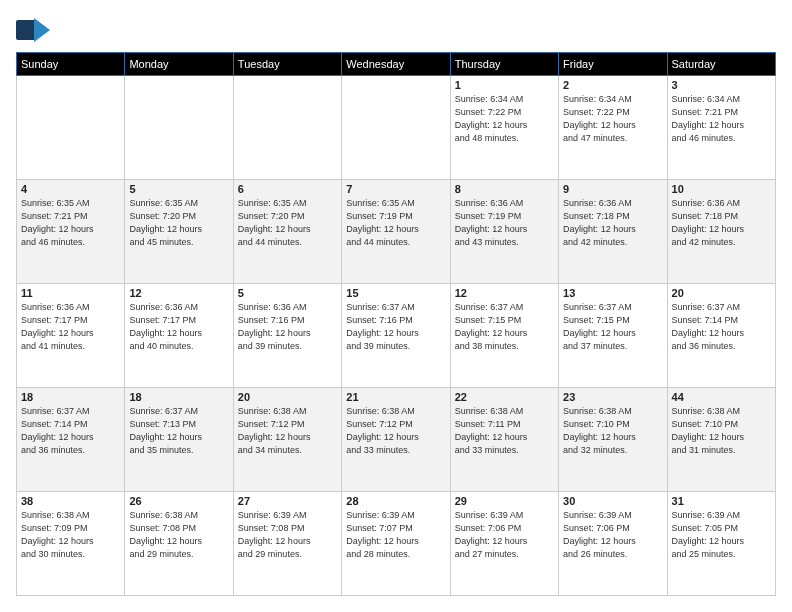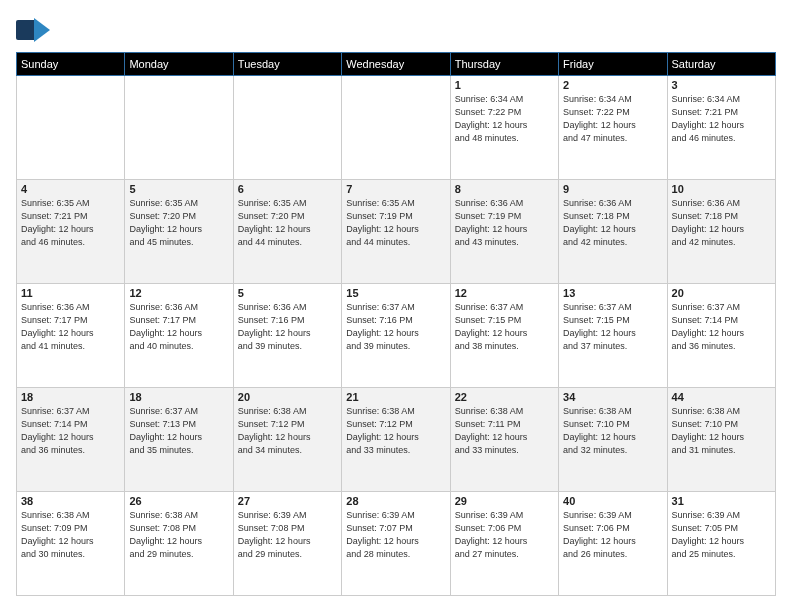--- a/index.html
+++ b/index.html
@@ -285,21 +285,21 @@
 and 33 minutes.</div>
           </td>
           <td>
             <span class="day-num">22</span>
             <div class="day-info" style="white-space: pre-line;">Sunrise: 6:38 AM
 Sunset: 7:11 PM
 Daylight: 12 hours
 and 33 minutes.</div>
           </td>
           <td>
-            <span class="day-num">34</span>
+            <span class="day-num">23</span>
             <div class="day-info" style="white-space: pre-line;">Sunrise: 6:38 AM
 Sunset: 7:10 PM
 Daylight: 12 hours
 and 32 minutes.</div>
           </td>
           <td>
             <span class="day-num">44</span>
             <div class="day-info" style="white-space: pre-line;">Sunrise: 6:38 AM
 Sunset: 7:10 PM
 Daylight: 12 hours
@@ -336,21 +336,21 @@
 and 28 minutes.</div>
           </td>
           <td>
             <span class="day-num">29</span>
             <div class="day-info" style="white-space: pre-line;">Sunrise: 6:39 AM
 Sunset: 7:06 PM
 Daylight: 12 hours
 and 27 minutes.</div>
           </td>
           <td>
-            <span class="day-num">40</span>
+            <span class="day-num">30</span>
             <div class="day-info" style="white-space: pre-line;">Sunrise: 6:39 AM
 Sunset: 7:06 PM
 Daylight: 12 hours
 and 26 minutes.</div>
           </td>
           <td>
             <span class="day-num">31</span>
             <div class="day-info" style="white-space: pre-line;">Sunrise: 6:39 AM
 Sunset: 7:05 PM
 Daylight: 12 hours

